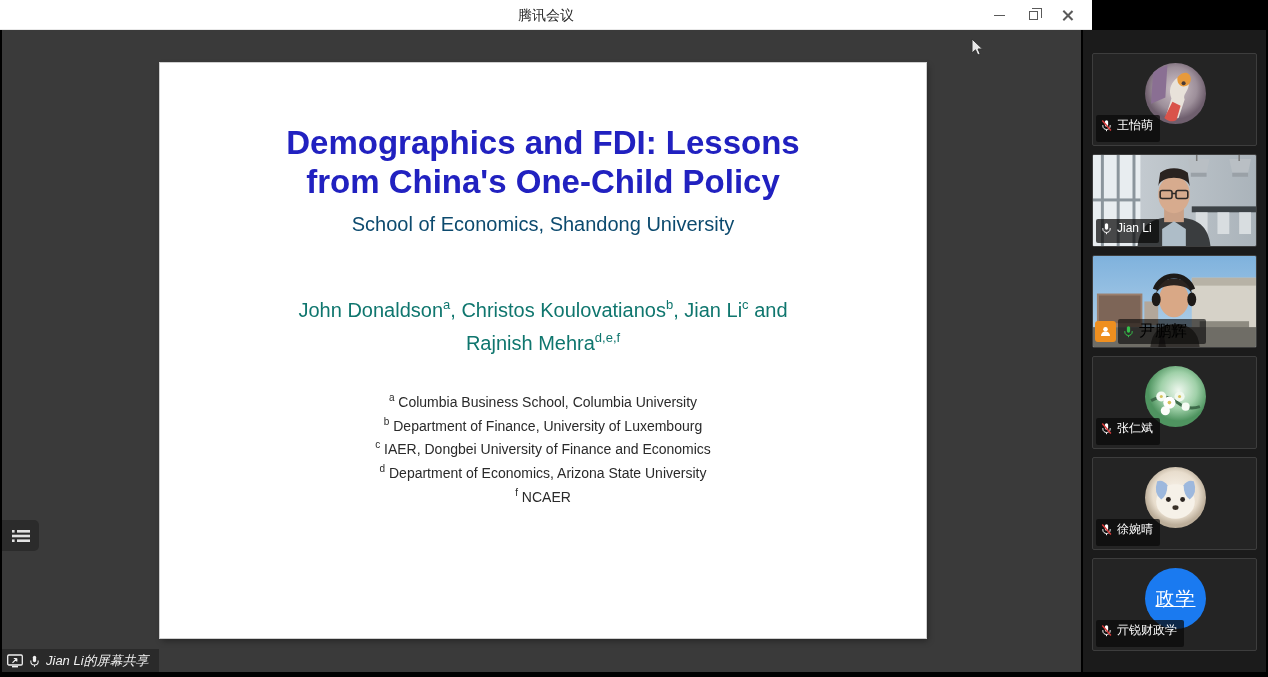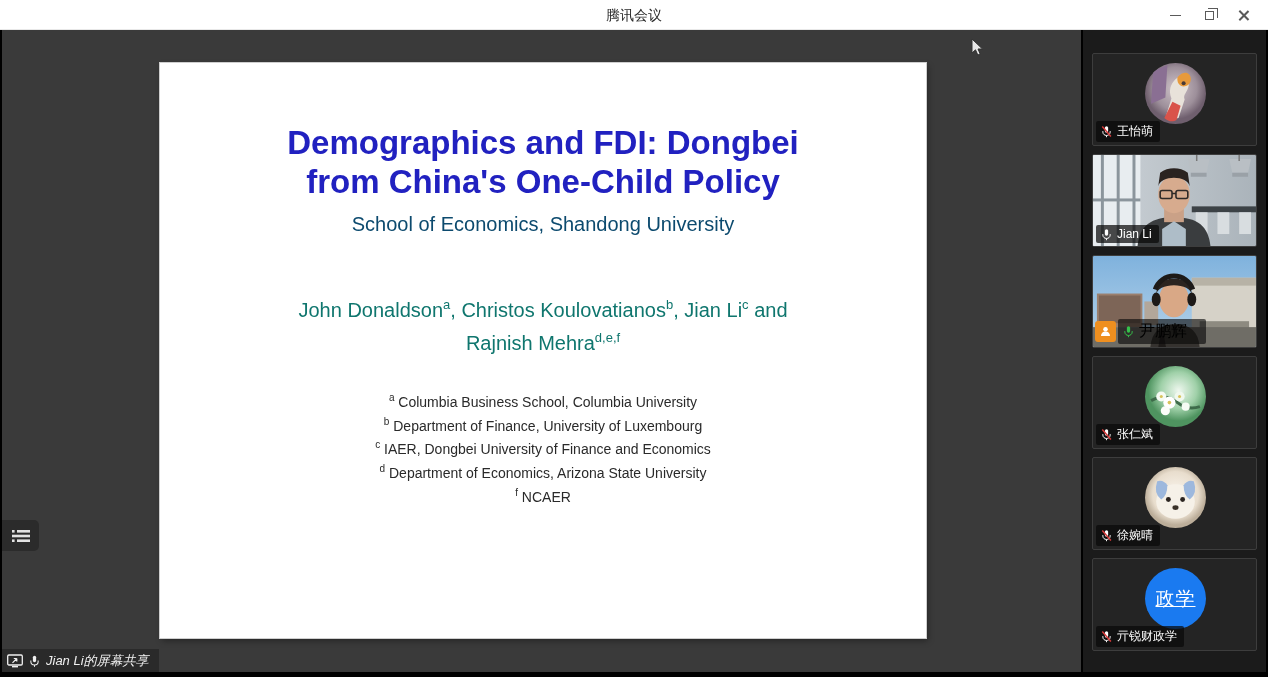--- a/index.html
+++ b/index.html
@@ -1,17 +1,17 @@
 <!DOCTYPE html>
 <html><head>
 <meta charset="utf-8">
 <style>
   * { margin:0; padding:0; box-sizing:border-box; }
   html,body { width:1268px; height:677px; background:#000; font-family:"Liberation Sans", sans-serif; overflow:hidden; }
-  .titlebar { position:absolute; left:0; top:0; width:1268px; height:30px; background:#ffffff; border-bottom:1px solid #e8e8e8; }
+  .titlebar { position:absolute; left:0; top:0; width:1092px; height:30px; background:#ffffff; border-bottom:1px solid #e8e8e8; }
   .titlebar-title { position:absolute; left:50%; top:0; transform:translateX(-50%); line-height:30px; font-size:14px; color:#2b2b2b; }
   .win-controls { position:absolute; right:8px; top:0; height:30px; display:flex; align-items:center; }
   .win-btn { width:34px; height:30px; display:flex; align-items:center; justify-content:center; cursor:default; }
   .min-glyph { width:11px; height:0; border-top:1.5px solid #5a5a5a; display:block; }
   .restore-glyph { width:9px; height:9px; border:1.3px solid #5a5a5a; position:relative; background:#fff; }
   .restore-glyph:before { content:""; position:absolute; left:2px; top:-4px; width:9px; height:9px; border:1.3px solid #5a5a5a; border-left:none; border-bottom:none; }
   .close-glyph { position:relative; width:11px; height:11px; }
   .close-glyph:before,.close-glyph:after { content:""; position:absolute; left:5px; top:-1px; width:1.5px; height:13px; background:#5a5a5a; }
   .close-glyph:before { transform:rotate(45deg); }
   .close-glyph:after { transform:rotate(-45deg); }
@@ -23,21 +23,21 @@
   .slide-authors { position:absolute; left:0; top:228px; width:100%; text-align:center; font-size:20px; color:#0f766e; line-height:27px; }
   .slide-authors sup { font-size:13px; }
   .slide-affils { position:absolute; left:0; top:325px; width:100%; text-align:center; font-size:14px; color:#2a2a2a; line-height:20px; }
   .slide-affils sup { font-size:10px; }
   .slide-date { position:absolute; left:0; top:490px; width:100%; text-align:center; font-size:19px; color:#161616; }
 
   .sidebar { position:absolute; left:1083px; top:30px; width:183px; height:642px; background:#1b1b1b; }
   .tile { position:absolute; left:9px; width:165px; height:93px; background:#242424; border:1px solid #3d3d3d; border-radius:2px; overflow:hidden; }
   .tile-video { position:absolute; inset:0; }
   .avatar-circle { position:absolute; left:52px; top:9px; width:61px; height:61px; border-radius:50%; overflow:hidden; }
-  .name-pill { position:absolute; left:3px; bottom:3px; display:inline-flex; align-items:center; gap:4px; background:rgba(8,8,8,0.72); padding:2px 7px 2px 4px; border-radius:2px; }
+  .name-pill { position:absolute; left:3px; bottom:3px; display:inline-flex; align-items:center; gap:4px; background:rgba(8,8,8,0.72); padding:2px 7px 8px 4px; border-radius:2px; }
   .name-pill .pname { font-size:12px; color:#ffffff; white-space:nowrap; }
   .badge-row { position:absolute; left:2px; bottom:3px; display:inline-flex; align-items:center; }
   .presenter-badge { width:21px; height:21px; background:#ef8f1f; border-radius:3px; display:flex; align-items:center; justify-content:center; margin-right:2px; }
   .pill-inline { display:inline-flex; align-items:center; gap:4px; background:rgba(8,8,8,0.62); padding:2px 19px 2px 4px; border-radius:2px; }
   .avatar-text-circle { position:absolute; left:52px; top:9px; width:61px; height:61px; border-radius:50%; display:flex; align-items:center; justify-content:center; font-size:19px; color:#fff; letter-spacing:1px;text-decoration:underline; }
 
   .share-banner { position:absolute; left:2px; top:649px; height:23px; display:inline-flex; align-items:center; gap:5px; background:#2a2a2a; padding:0 10px 0 5px; }
   .share-banner .sb-label { font-size:13px; color:#f0f0f0; white-space:nowrap;font-style:italic; }
 
   .float-list-btn { position:absolute; left:2px; top:520px; width:37px; height:31px; background:#2b2b2b; border-radius:0 5px 5px 0; display:flex; align-items:center; justify-content:center; }
@@ -58,21 +58,21 @@
       </div>
     <div class="win-btn">
         <span class="close-glyph"></span>
       </div>
   </div>
 </div>
 
 <div class="share-area">
   <div class="slide">
     <div class="slide-title">
-      <div>Demographics and FDI: Dongbei</div>
+      <div>Demographics and FDI: Lessons</div>
       <div>from China's One-Child Policy</div>
     </div>
     <div class="slide-subtitle">School of Economics, Shandong University</div>
     <div class="slide-authors">
       <div><span>John Donaldson</span><sup>a</sup><span>, </span><span>Christos Koulovatianos</span><sup>b</sup><span>, </span><span>Jian Li</span><sup>c</sup><span> and</span></div>
       <div><span>Rajnish Mehra</span><sup>d,e,f</sup></div>
     </div>
     <div class="slide-affils">
       <div><sup>a</sup> <span>Columbia Business School, Columbia University</span></div>
       <div><sup>b</sup> <span>Department of Finance, University of Luxembourg</span></div>

